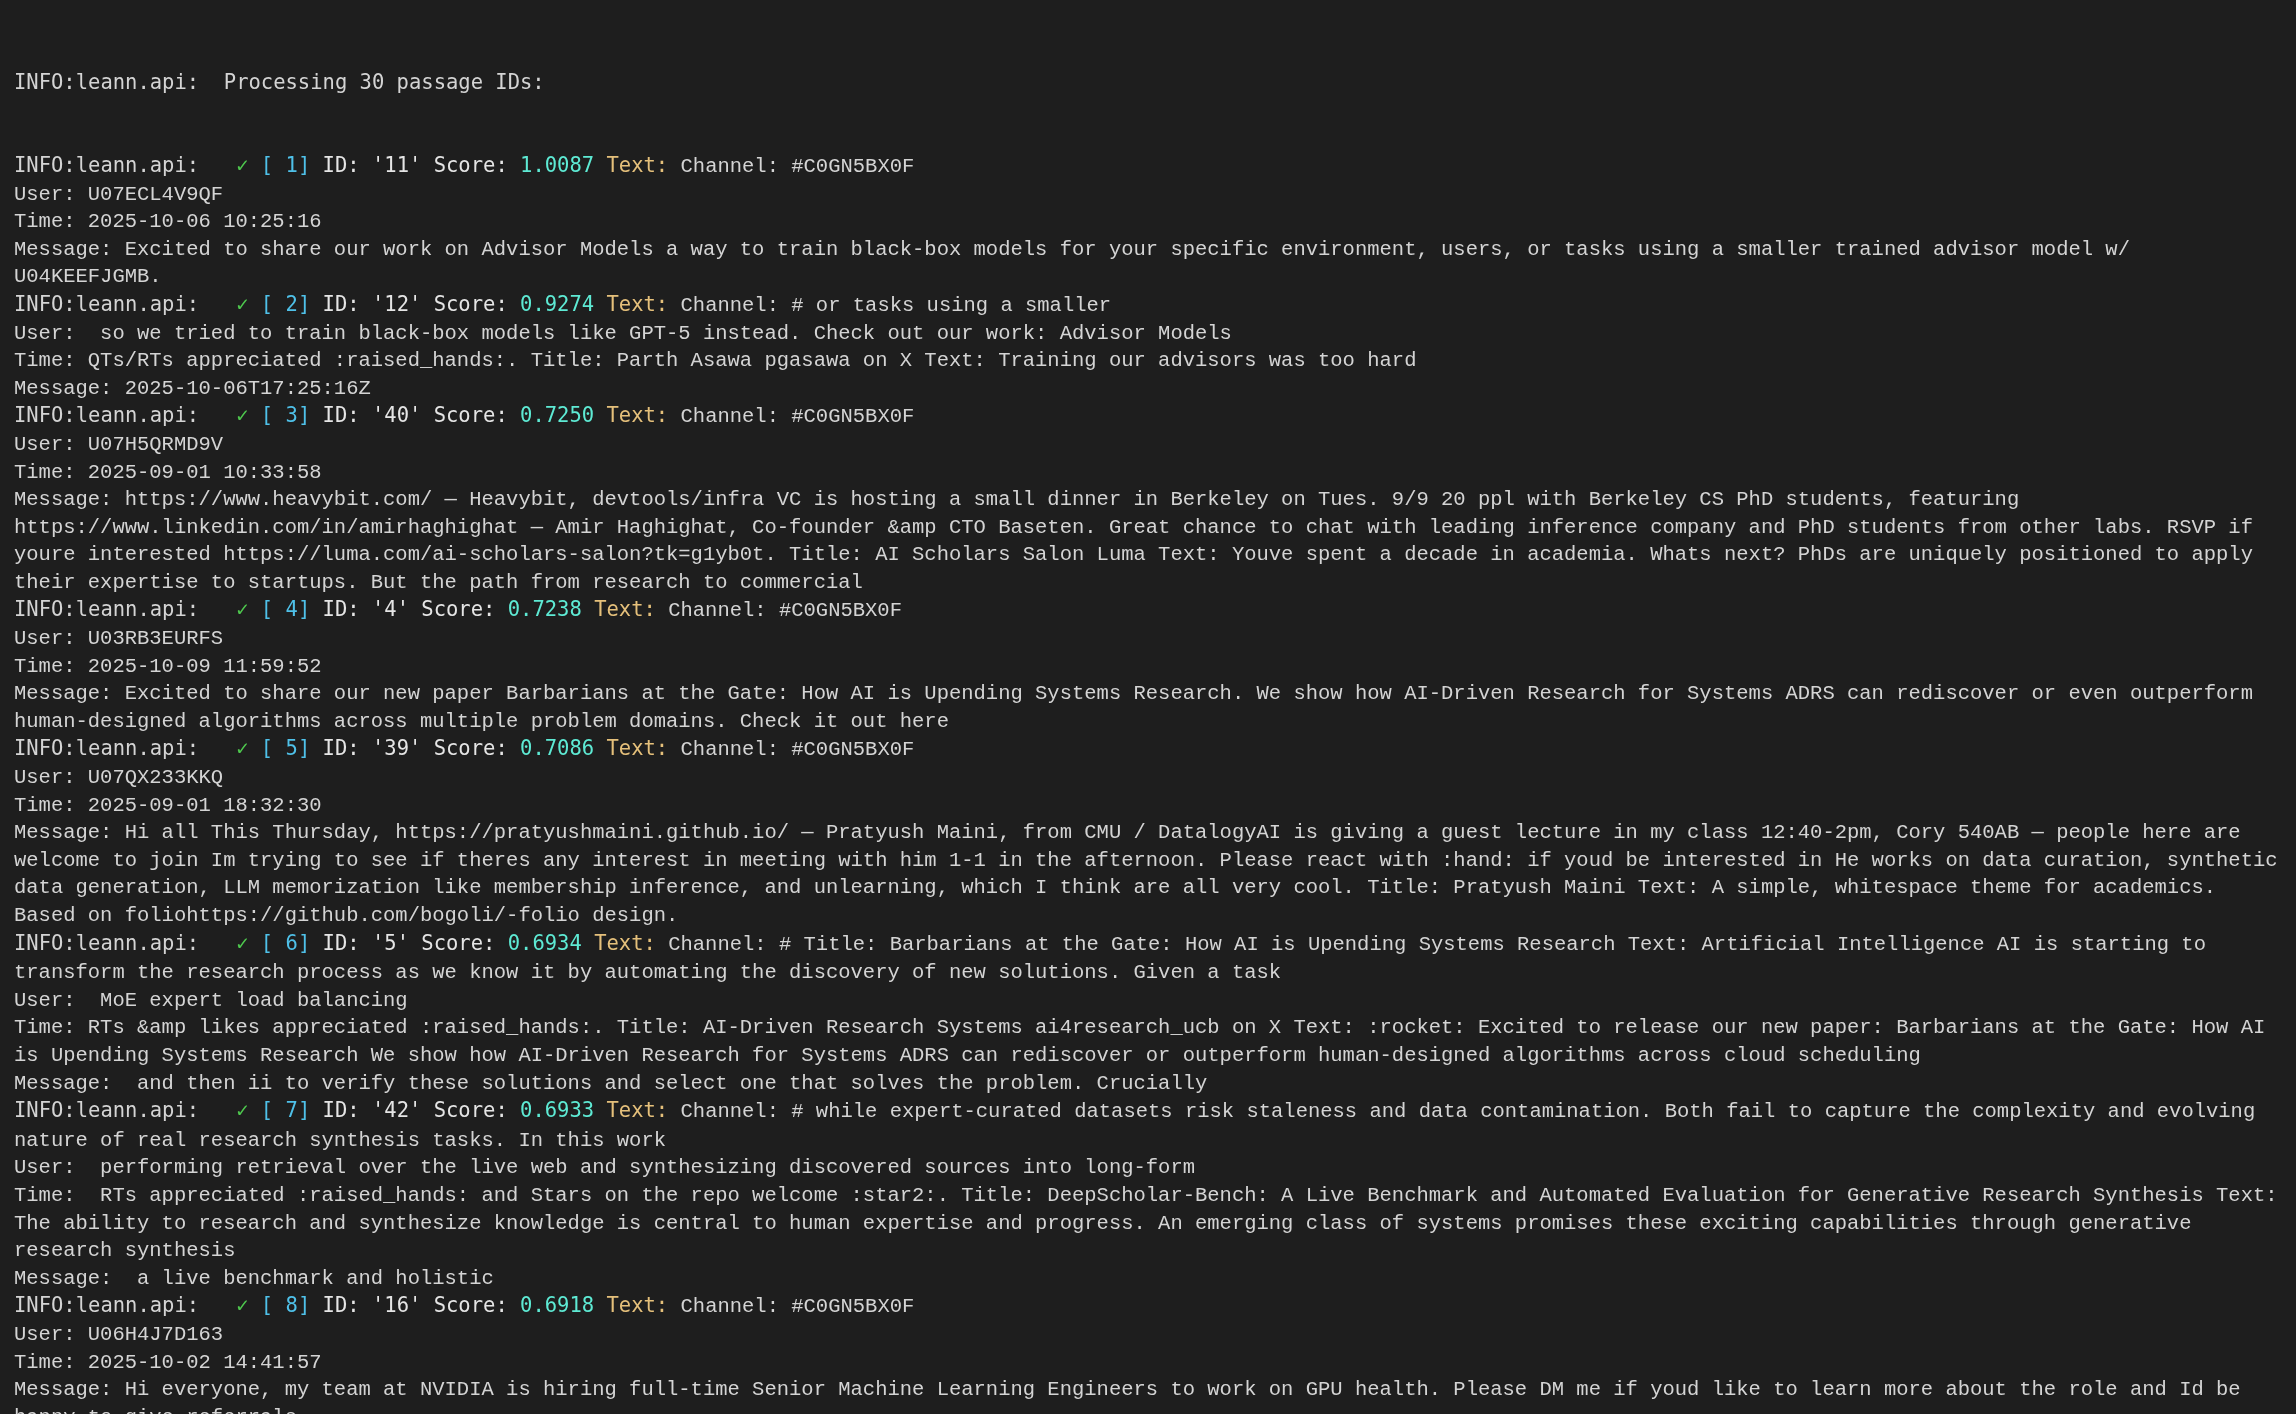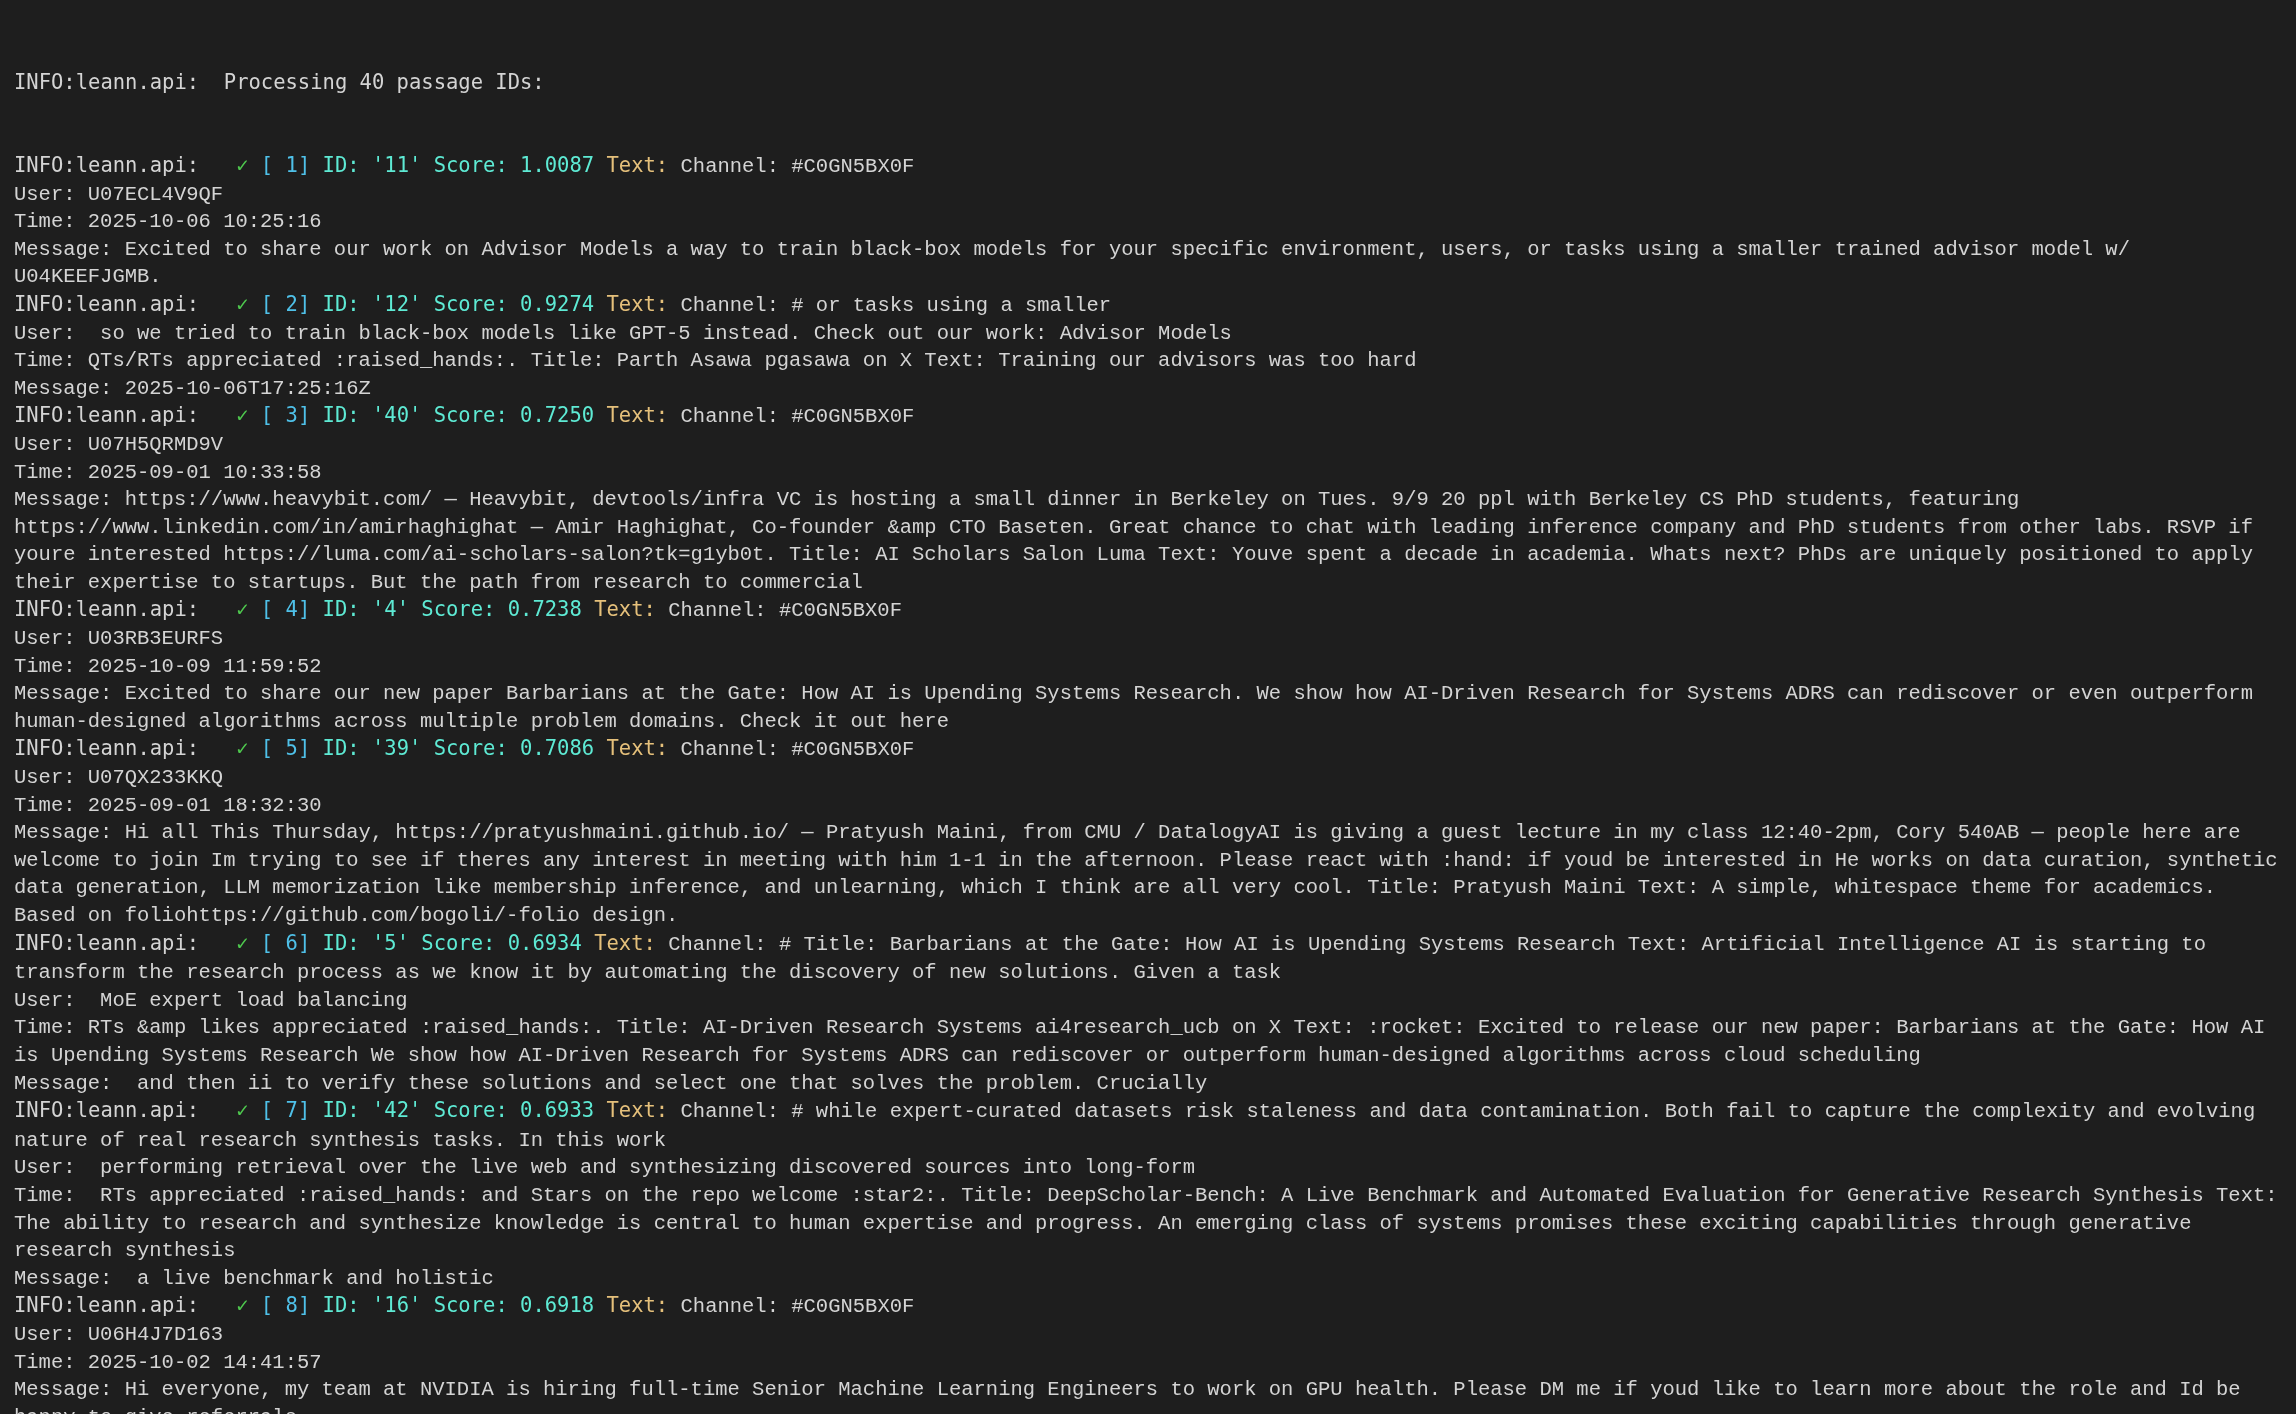--- a/index.html
+++ b/index.html
@@ -27,24 +27,24 @@
     word-break: break-all;
     overflow: hidden;
   }
   .line {
     white-space: pre-wrap;
     word-break: break-word;
   }
   .logprefix { color: #d4d4d4; margin-top: 40px; }
   .check { color: #4ec94e; }
   .idx { color: #4fc1e9; }
-  .key { color: #5eead4; text-align: center; }
+  .key { color: #e5e5e5; text-align: center; }
   .num { color: #5eead4; }
   .txtkey { color: #e5c07b; }
   .plain { color: #d4d4d4; font-family: Liberation Mono, monospace; }
 </style>
 </head>
 <body>
 
 <div id="terminal">
-  <div class="line">INFO:leann.api:  Processing 40 passage IDs:</div>
+  <div class="line">INFO:leann.api:  Processing 30 passage IDs:</div>
   <div id="results"><div class="line"><span class="logprefix">INFO:leann.api:</span>   <span class="check">✓</span> <span class="idx">[ 1]</span> <span class="key">ID:</span> <span class="key">'11'</span> <span class="key">Score:</span> <span class="num">1.0087</span> <span class="txtkey">Text:</span> <span class="plain">Channel: #C0GN5BX0F</span></div><div class="line plain">User: U07ECL4V9QF</div><div class="line plain">Time: 2025-10-06 10:25:16</div><div class="line plain">Message: Excited to share our work on Advisor Models a way to train black-box models for your specific environment, users, or tasks using a smaller trained advisor model w/ U04KEEFJGMB.</div><div class="line"><span class="logprefix">INFO:leann.api:</span>   <span class="check">✓</span> <span class="idx">[ 2]</span> <span class="key">ID:</span> <span class="key">'12'</span> <span class="key">Score:</span> <span class="num">0.9274</span> <span class="txtkey">Text:</span> <span class="plain">Channel: # or tasks using a smaller</span></div><div class="line plain">User:  so we tried to train black-box models like GPT-5 instead. Check out our work: Advisor Models</div><div class="line plain">Time: QTs/RTs appreciated :raised_hands:. Title: Parth Asawa pgasawa on X Text: Training our advisors was too hard</div><div class="line plain">Message: 2025-10-06T17:25:16Z</div><div class="line"><span class="logprefix">INFO:leann.api:</span>   <span class="check">✓</span> <span class="idx">[ 3]</span> <span class="key">ID:</span> <span class="key">'40'</span> <span class="key">Score:</span> <span class="num">0.7250</span> <span class="txtkey">Text:</span> <span class="plain">Channel: #C0GN5BX0F</span></div><div class="line plain">User: U07H5QRMD9V</div><div class="line plain">Time: 2025-09-01 10:33:58</div><div class="line plain">Message: https://www.heavybit.com/ — Heavybit, devtools/infra VC is hosting a small dinner in Berkeley on Tues. 9/9 20 ppl with Berkeley CS PhD students, featuring https://www.linkedin.com/in/amirhaghighat — Amir Haghighat, Co-founder &amp;amp CTO Baseten. Great chance to chat with leading inference company and PhD students from other labs. RSVP if youre interested https://luma.com/ai-scholars-salon?tk=g1yb0t. Title: AI Scholars Salon Luma Text: Youve spent a decade in academia. Whats next? PhDs are uniquely positioned to apply their expertise to startups. But the path from research to commercial</div><div class="line"><span class="logprefix">INFO:leann.api:</span>   <span class="check">✓</span> <span class="idx">[ 4]</span> <span class="key">ID:</span> <span class="key">'4'</span> <span class="key">Score:</span> <span class="num">0.7238</span> <span class="txtkey">Text:</span> <span class="plain">Channel: #C0GN5BX0F</span></div><div class="line plain">User: U03RB3EURFS</div><div class="line plain">Time: 2025-10-09 11:59:52</div><div class="line plain">Message: Excited to share our new paper Barbarians at the Gate: How AI is Upending Systems Research. We show how AI-Driven Research for Systems ADRS can rediscover or even outperform human-designed algorithms across multiple problem domains. Check it out here</div><div class="line"><span class="logprefix">INFO:leann.api:</span>   <span class="check">✓</span> <span class="idx">[ 5]</span> <span class="key">ID:</span> <span class="key">'39'</span> <span class="key">Score:</span> <span class="num">0.7086</span> <span class="txtkey">Text:</span> <span class="plain">Channel: #C0GN5BX0F</span></div><div class="line plain">User: U07QX233KKQ</div><div class="line plain">Time: 2025-09-01 18:32:30</div><div class="line plain">Message: Hi all This Thursday, https://pratyushmaini.github.io/ — Pratyush Maini, from CMU / DatalogyAI is giving a guest lecture in my class 12:40-2pm, Cory 540AB — people here are welcome to join Im trying to see if theres any interest in meeting with him 1-1 in the afternoon. Please react with :hand: if youd be interested in He works on data curation, synthetic data generation, LLM memorization like membership inference, and unlearning, which I think are all very cool. Title: Pratyush Maini Text: A simple, whitespace theme for academics. Based on foliohttps://github.com/bogoli/-folio design.</div><div class="line"><span class="logprefix">INFO:leann.api:</span>   <span class="check">✓</span> <span class="idx">[ 6]</span> <span class="key">ID:</span> <span class="key">'5'</span> <span class="key">Score:</span> <span class="num">0.6934</span> <span class="txtkey">Text:</span> <span class="plain">Channel: # Title: Barbarians at the Gate: How AI is Upending Systems Research Text: Artificial Intelligence AI is starting to transform the research process as we know it by automating the discovery of new solutions. Given a task</span></div><div class="line plain">User:  MoE expert load balancing</div><div class="line plain">Time: RTs &amp;amp likes appreciated :raised_hands:. Title: AI-Driven Research Systems ai4research_ucb on X Text: :rocket: Excited to release our new paper: Barbarians at the Gate: How AI is Upending Systems Research We show how AI-Driven Research for Systems ADRS can rediscover or outperform human-designed algorithms across cloud scheduling</div><div class="line plain">Message:  and then ii to verify these solutions and select one that solves the problem. Crucially</div><div class="line"><span class="logprefix">INFO:leann.api:</span>   <span class="check">✓</span> <span class="idx">[ 7]</span> <span class="key">ID:</span> <span class="key">'42'</span> <span class="key">Score:</span> <span class="num">0.6933</span> <span class="txtkey">Text:</span> <span class="plain">Channel: # while expert-curated datasets risk staleness and data contamination. Both fail to capture the complexity and evolving nature of real research synthesis tasks. In this work</span></div><div class="line plain">User:  performing retrieval over the live web and synthesizing discovered sources into long-form</div><div class="line plain">Time:  RTs appreciated :raised_hands: and Stars on the repo welcome :star2:. Title: DeepScholar-Bench: A Live Benchmark and Automated Evaluation for Generative Research Synthesis Text: The ability to research and synthesize knowledge is central to human expertise and progress. An emerging class of systems promises these exciting capabilities through generative research synthesis</div><div class="line plain">Message:  a live benchmark and holistic</div><div class="line"><span class="logprefix">INFO:leann.api:</span>   <span class="check">✓</span> <span class="idx">[ 8]</span> <span class="key">ID:</span> <span class="key">'16'</span> <span class="key">Score:</span> <span class="num">0.6918</span> <span class="txtkey">Text:</span> <span class="plain">Channel: #C0GN5BX0F</span></div><div class="line plain">User: U06H4J7D163</div><div class="line plain">Time: 2025-10-02 14:41:57</div><div class="line plain">Message: Hi everyone, my team at NVIDIA is hiring full-time Senior Machine Learning Engineers to work on GPU health. Please DM me if youd like to learn more about the role and Id be happy to give referrals</div></div>
 </div>
 
 </body></html>

